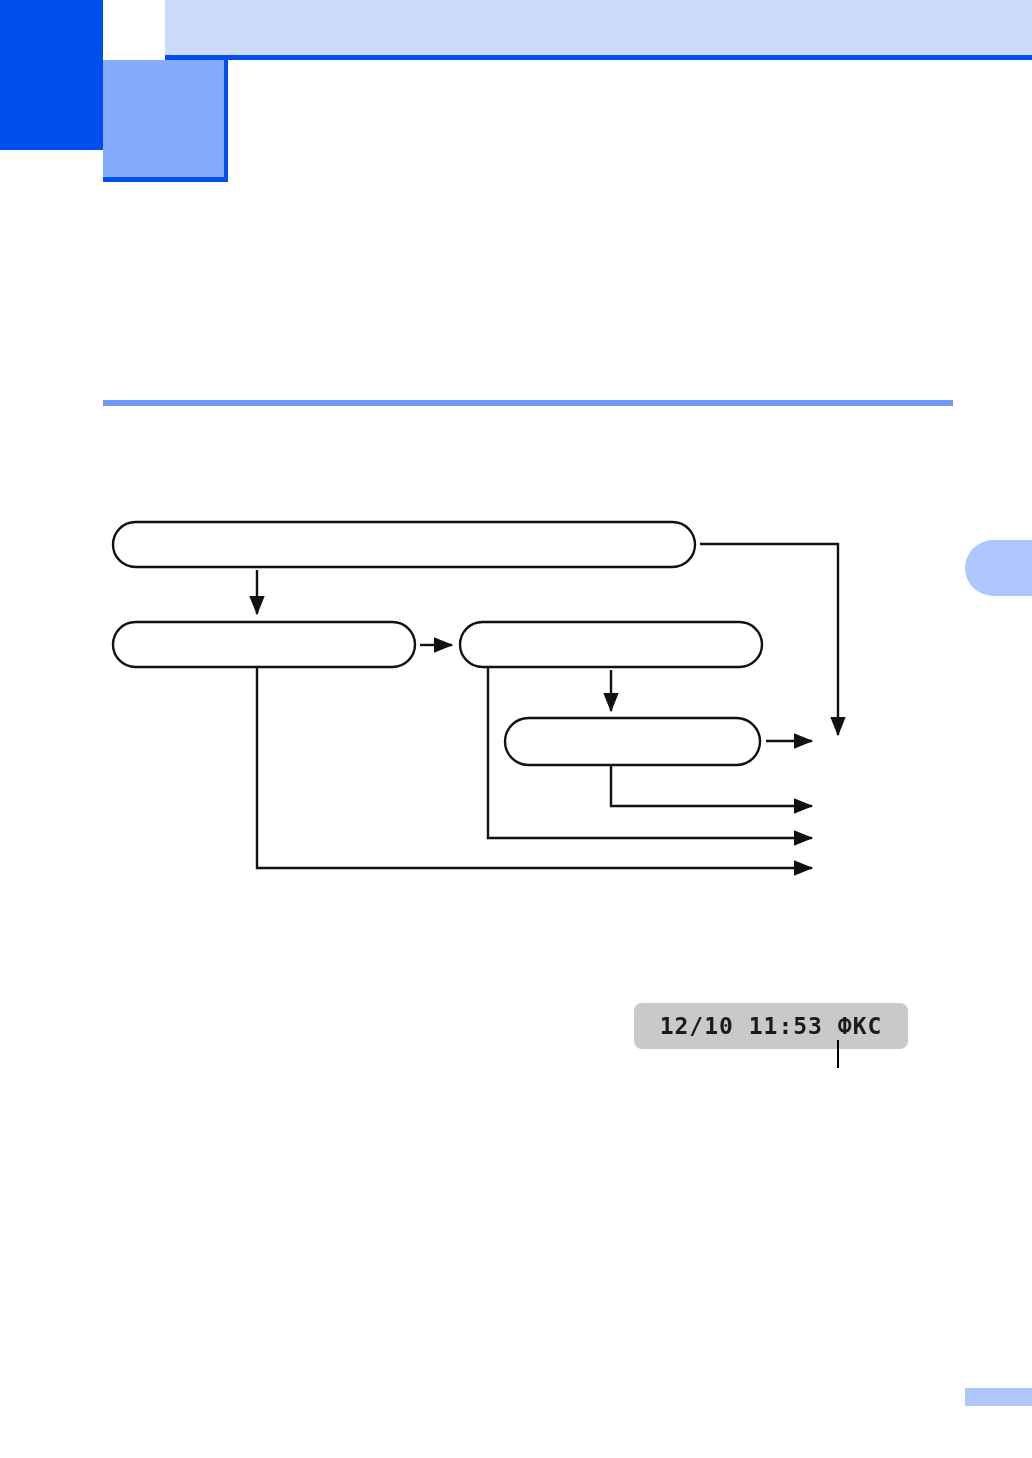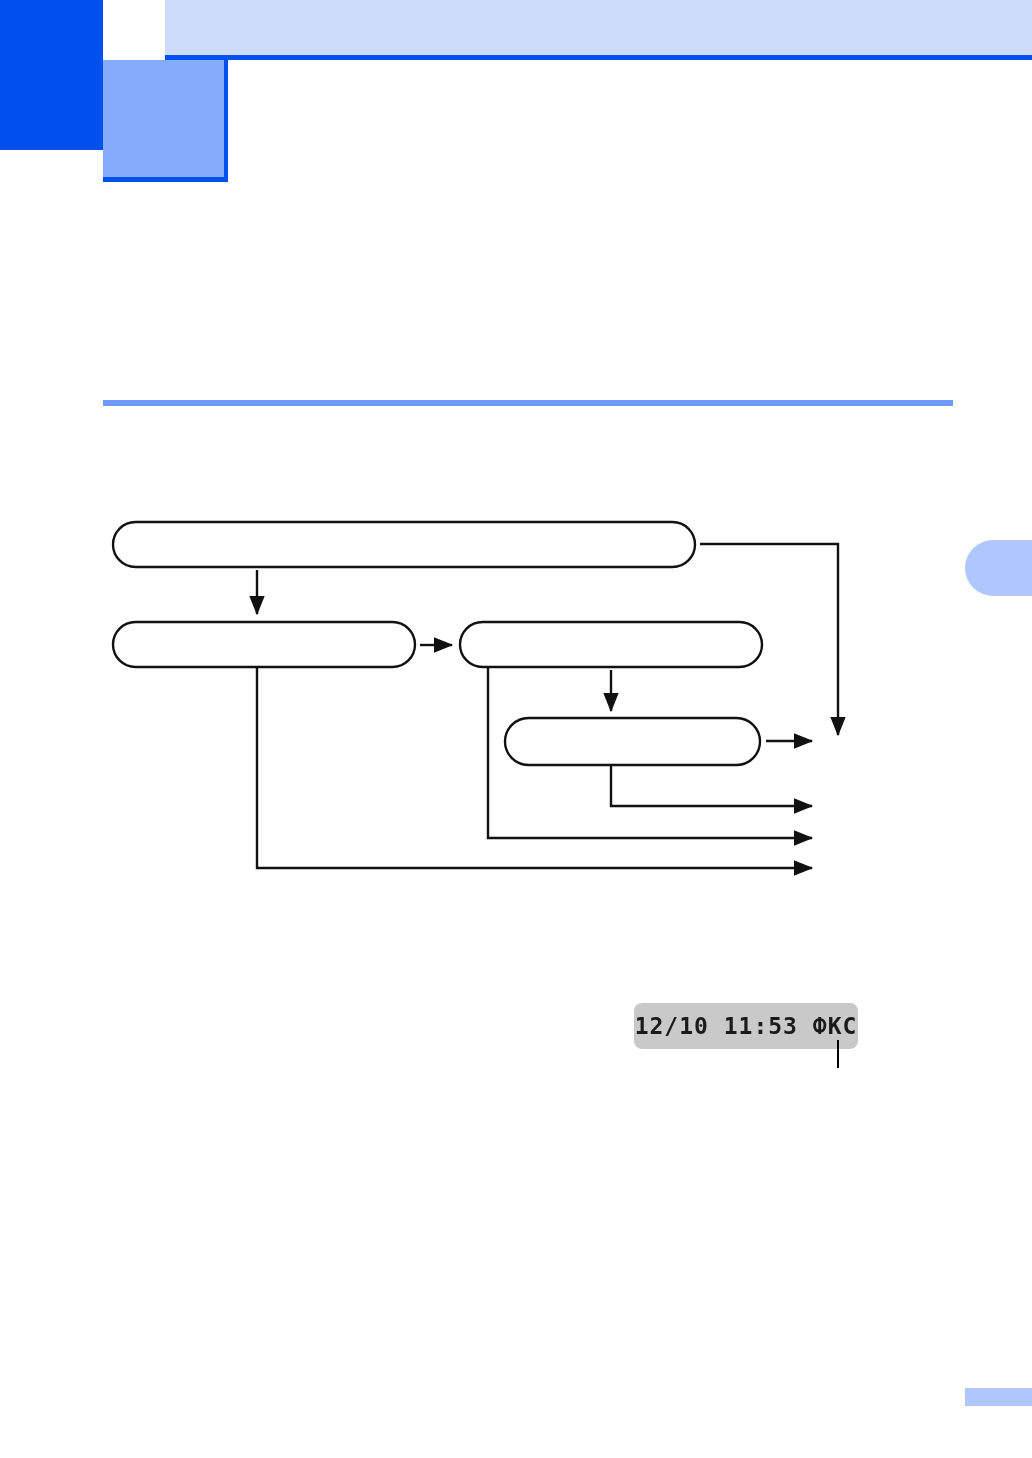--- a/index.html
+++ b/index.html
@@ -174,21 +174,21 @@
     white-space: pre-wrap;
     box-sizing: border-box;
     padding: 0 14px;
   }
 
   
   .lcd {
     position: absolute;
     left: 634px;
     top: 1003px;
-    width: 224px;
+    width: 274px;
     height: 46px;
     background: #c9c9c9;
     border-radius: 8px;
     display: flex;
     align-items: center;
     justify-content: center;
   }
   .lcd-text {
     font-family: "DejaVu Sans Mono", monospace;
     font-size: 23px;

